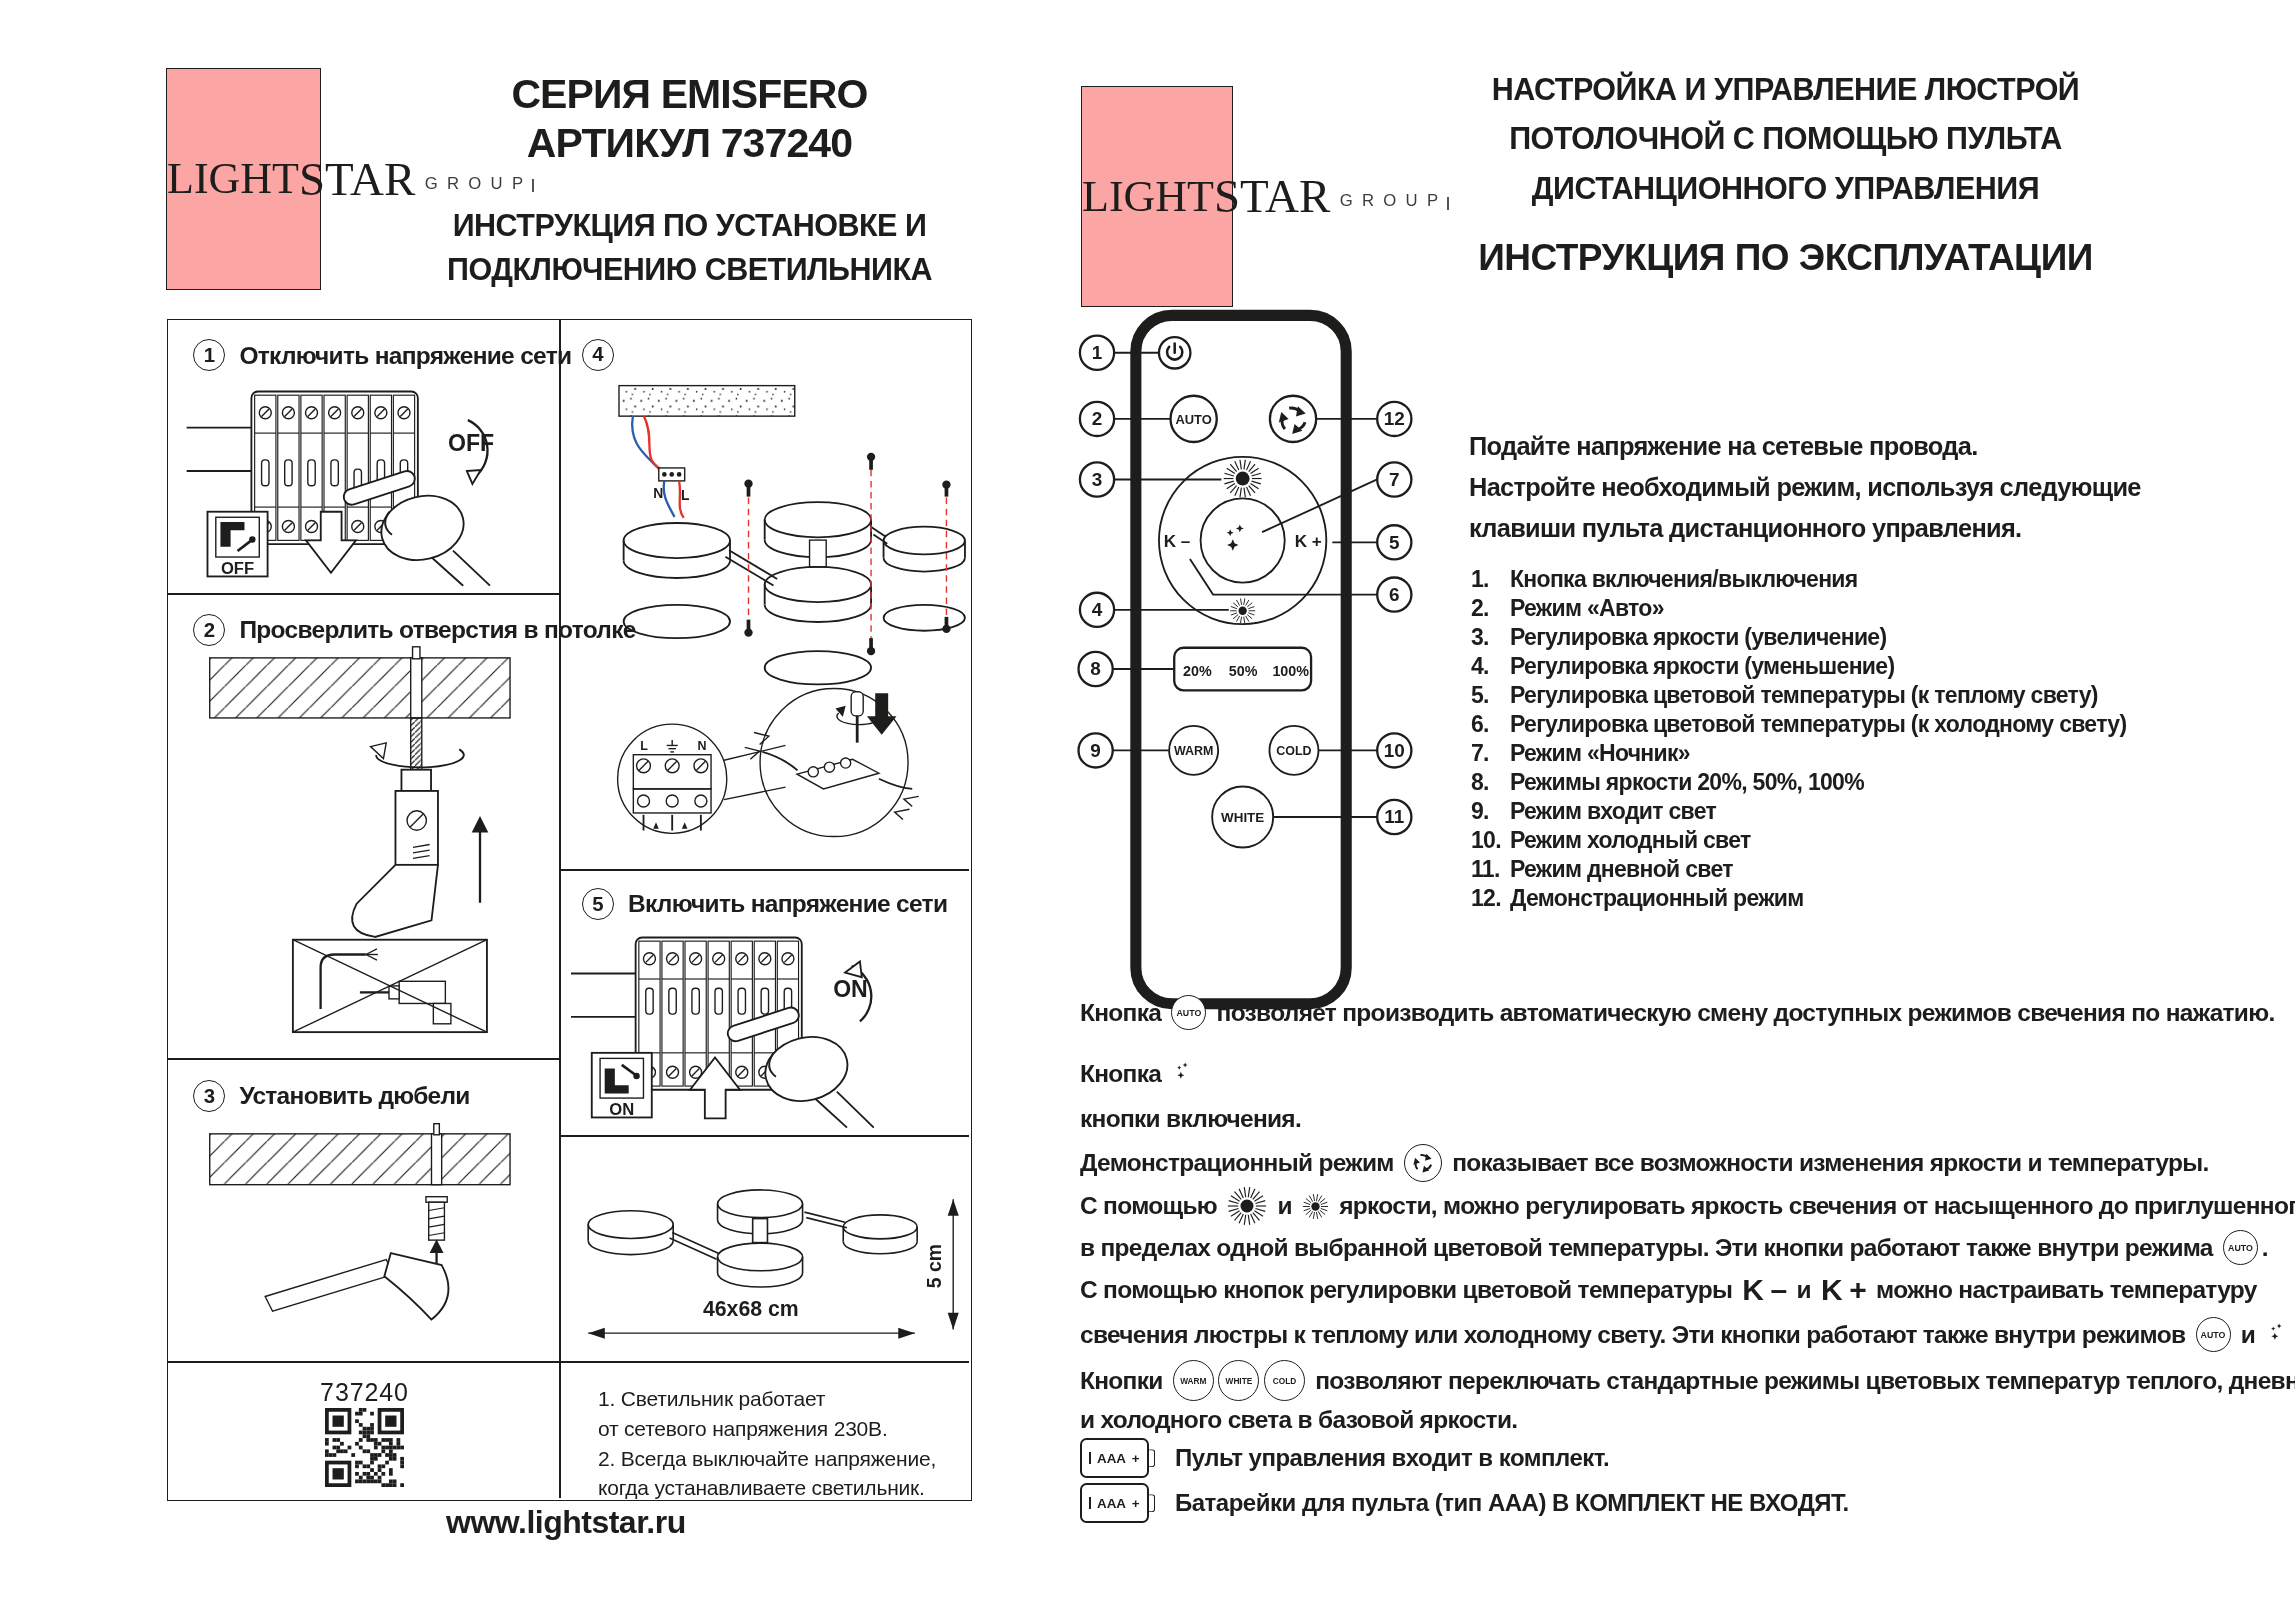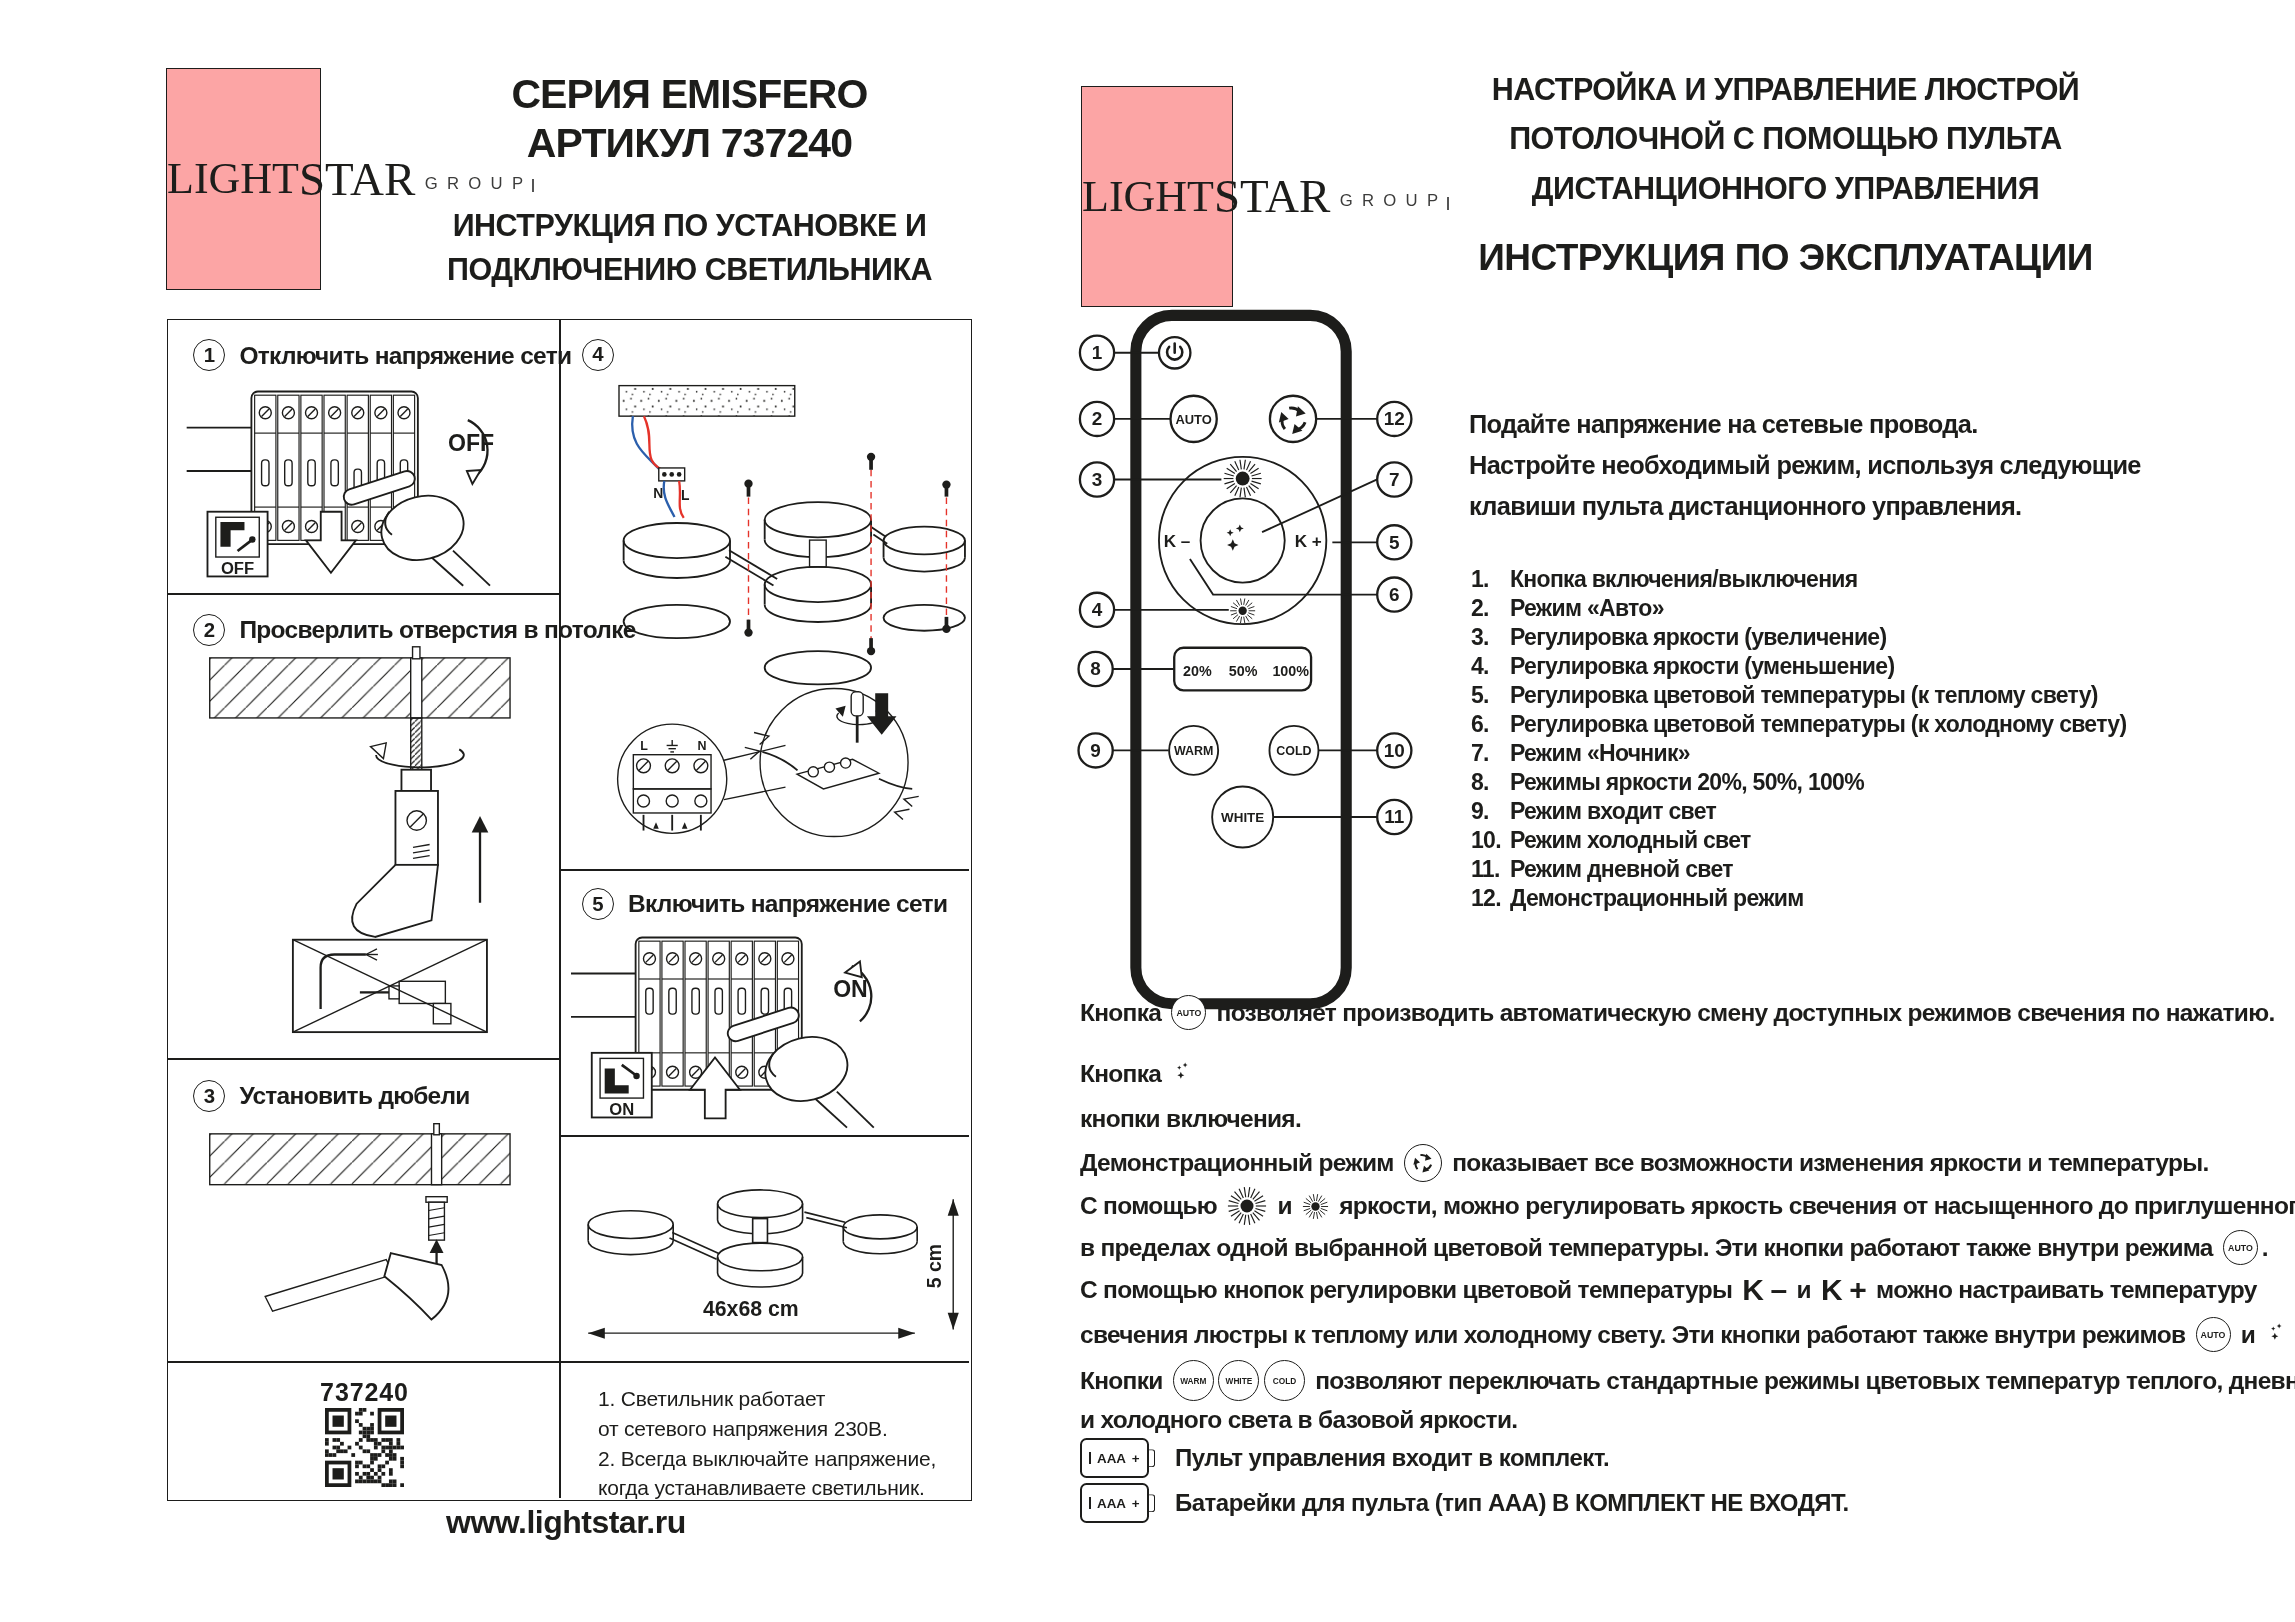--- a/index.html
+++ b/index.html
@@ -29,21 +29,21 @@
 
   
   #tbl{position:absolute;left:167px;top:319px;width:805px;height:1182px;
        border:1.9px solid #1d1d1b;box-sizing:border-box}
   .gl{position:absolute;background:#1d1d1b}
   .sh{position:absolute;display:flex;align-items:center;gap:14px;font-weight:700}
   .sh .c{width:30px;height:30px;border:1.9px solid #1d1d1b;border-radius:50%;flex:0 0 auto;
          display:flex;align-items:center;justify-content:center;font-size:20.4px}
   .sh .t{font-size:24.5px;letter-spacing:-0.7px;padding-top:0.9px}
   .notes{position:absolute;font-size:21px;line-height:1.42;font-weight:400;letter-spacing:-0.2px}
-  .artnum{position:absolute;font-size:25px;font-weight:700;letter-spacing:0.9px;text-align:center}
+  .artnum{position:absolute;font-size:25px;font-weight:400;letter-spacing:0.9px;text-align:center}
 
   #site{position:absolute;left:446px;top:1504px;font-size:32px;font-weight:700;letter-spacing:-0.5px}
 
   
   .introline{font-size:25.4px;font-weight:700;letter-spacing:-0.7px;line-height:41px;white-space:nowrap}
   #list{position:absolute;left:1471px;top:565px}
   .li{display:flex;align-items:center;height:29px;font-size:23px;font-weight:700;letter-spacing:-0.7px;white-space:nowrap}
   .li .n{width:39px;flex:0 0 auto}
   .prow{position:absolute;left:1080px;display:flex;align-items:center;gap:10.2px;
         font-size:24.5px;font-weight:700;letter-spacing:-0.7px;white-space:nowrap}
@@ -781,21 +781,21 @@
     <text x="3014" y="1186" font-size="41" font-weight="700" text-anchor="middle">5</text>
     <circle cx="3014" cy="1285" r="37" fill="#fff" stroke="#1d1d1b" stroke-width="5"></circle>
     <text x="3014" y="1299" font-size="41" font-weight="700" text-anchor="middle">6</text>
     <circle cx="3014" cy="1622" r="37" fill="#fff" stroke="#1d1d1b" stroke-width="5"></circle>
     <text x="3014" y="1636" font-size="41" font-weight="700" text-anchor="middle">10</text>
     <circle cx="3014" cy="1766" r="37" fill="#fff" stroke="#1d1d1b" stroke-width="5"></circle>
     <text x="3014" y="1780" font-size="41" font-weight="700" text-anchor="middle">11</text>
   </g>
 </svg>
 
-<div class="abs" style="left:1469px;top:404px">
+<div class="abs" style="left:1469px;top:426px">
   <div class="introline">Подайте напряжение на сетевые провода.</div>
   <div class="introline">Настройте необходимый режим, используя следующие</div>
   <div class="introline">клавиши пульта дистанционного управления.</div>
 </div>
 
 <div id="list">
   <div class="li">
       <span class="n">1.</span>
       <span>Кнопка включения/выключения</span>
     </div>

